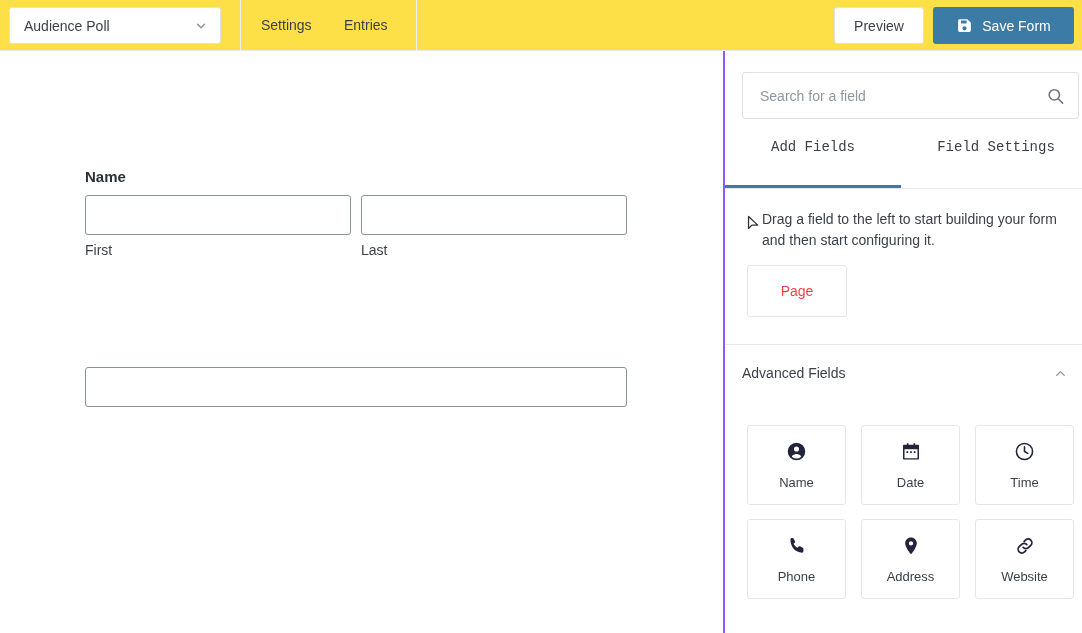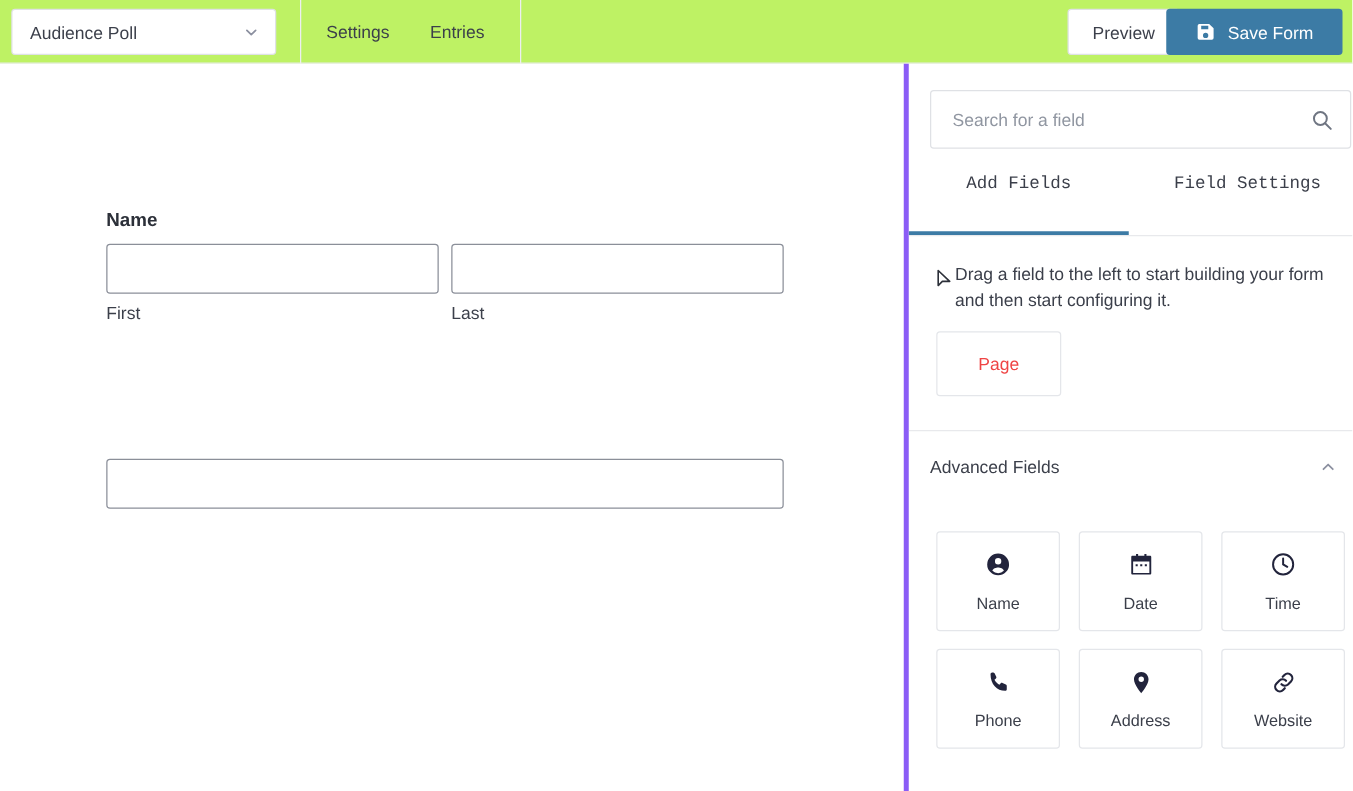--- a/index.html
+++ b/index.html
@@ -12,21 +12,21 @@
   #app {
     position: relative;
     width: 1082px; height: 633px;
     background: #ffffff;
   }
 
   
   .topbar {
     position: absolute; left: 0; top: 0;
     width: 1082px; height: 51px;
-    background: #bef264;
+    background: #fde047;
     border-bottom: 1px solid #e8e9ec;
     box-sizing: border-box;
   }
   .form-select {
     position: absolute; left: 9px; top: 7px;
     width: 212px; height: 37px;
     border: 1px solid #dfe1e5;
     border-radius: 3px;
     background: #fff;
     box-sizing: border-box;
@@ -48,21 +48,21 @@
     position: absolute; top: 0; width: 1px; height: 51px;
     background: #eceef1;
   }
   .navlink {
     position: absolute; top: 17px;
     font-size: 14px; color: #3b3f4a;
     cursor: pointer;
     white-space: nowrap;
   }
   .btn-preview {
-    position: absolute; right: 138px; top: 7px;
+    position: absolute; right: 158px; top: 7px;
     width: 90px; height: 37px;
     border: 1px solid #dfe1e5;
     border-radius: 3px;
     background: #fff;
     font-size: 14px; color: #3b3f4a;
     cursor: pointer;
     display: flex; align-items: center; justify-content: center;
     box-sizing: border-box;
     font-family: "Liberation Sans", sans-serif;
   }
@@ -109,21 +109,21 @@
     margin-top: 7px;
   }
   .name-row { display: flex; gap: 10px; }
   .name-col { display: flex; flex-direction: column; }
 
   
   .panel {
     position: absolute; left: 723px; top: 51px;
     width: 359px; height: 582px;
     background: #ffffff;
-    border-left: 4px solid #8b5cf6;
+    border-left: 2px solid #8b5cf6;
     box-sizing: border-box;
     overflow: hidden;
   }
   .search-wrap {
     position: absolute; left: 17px; top: 21px;
     width: 337px; height: 47px;
     border: 1px solid #dfe1e5;
     border-radius: 3px;
     background: #fff;
     box-sizing: border-box;

